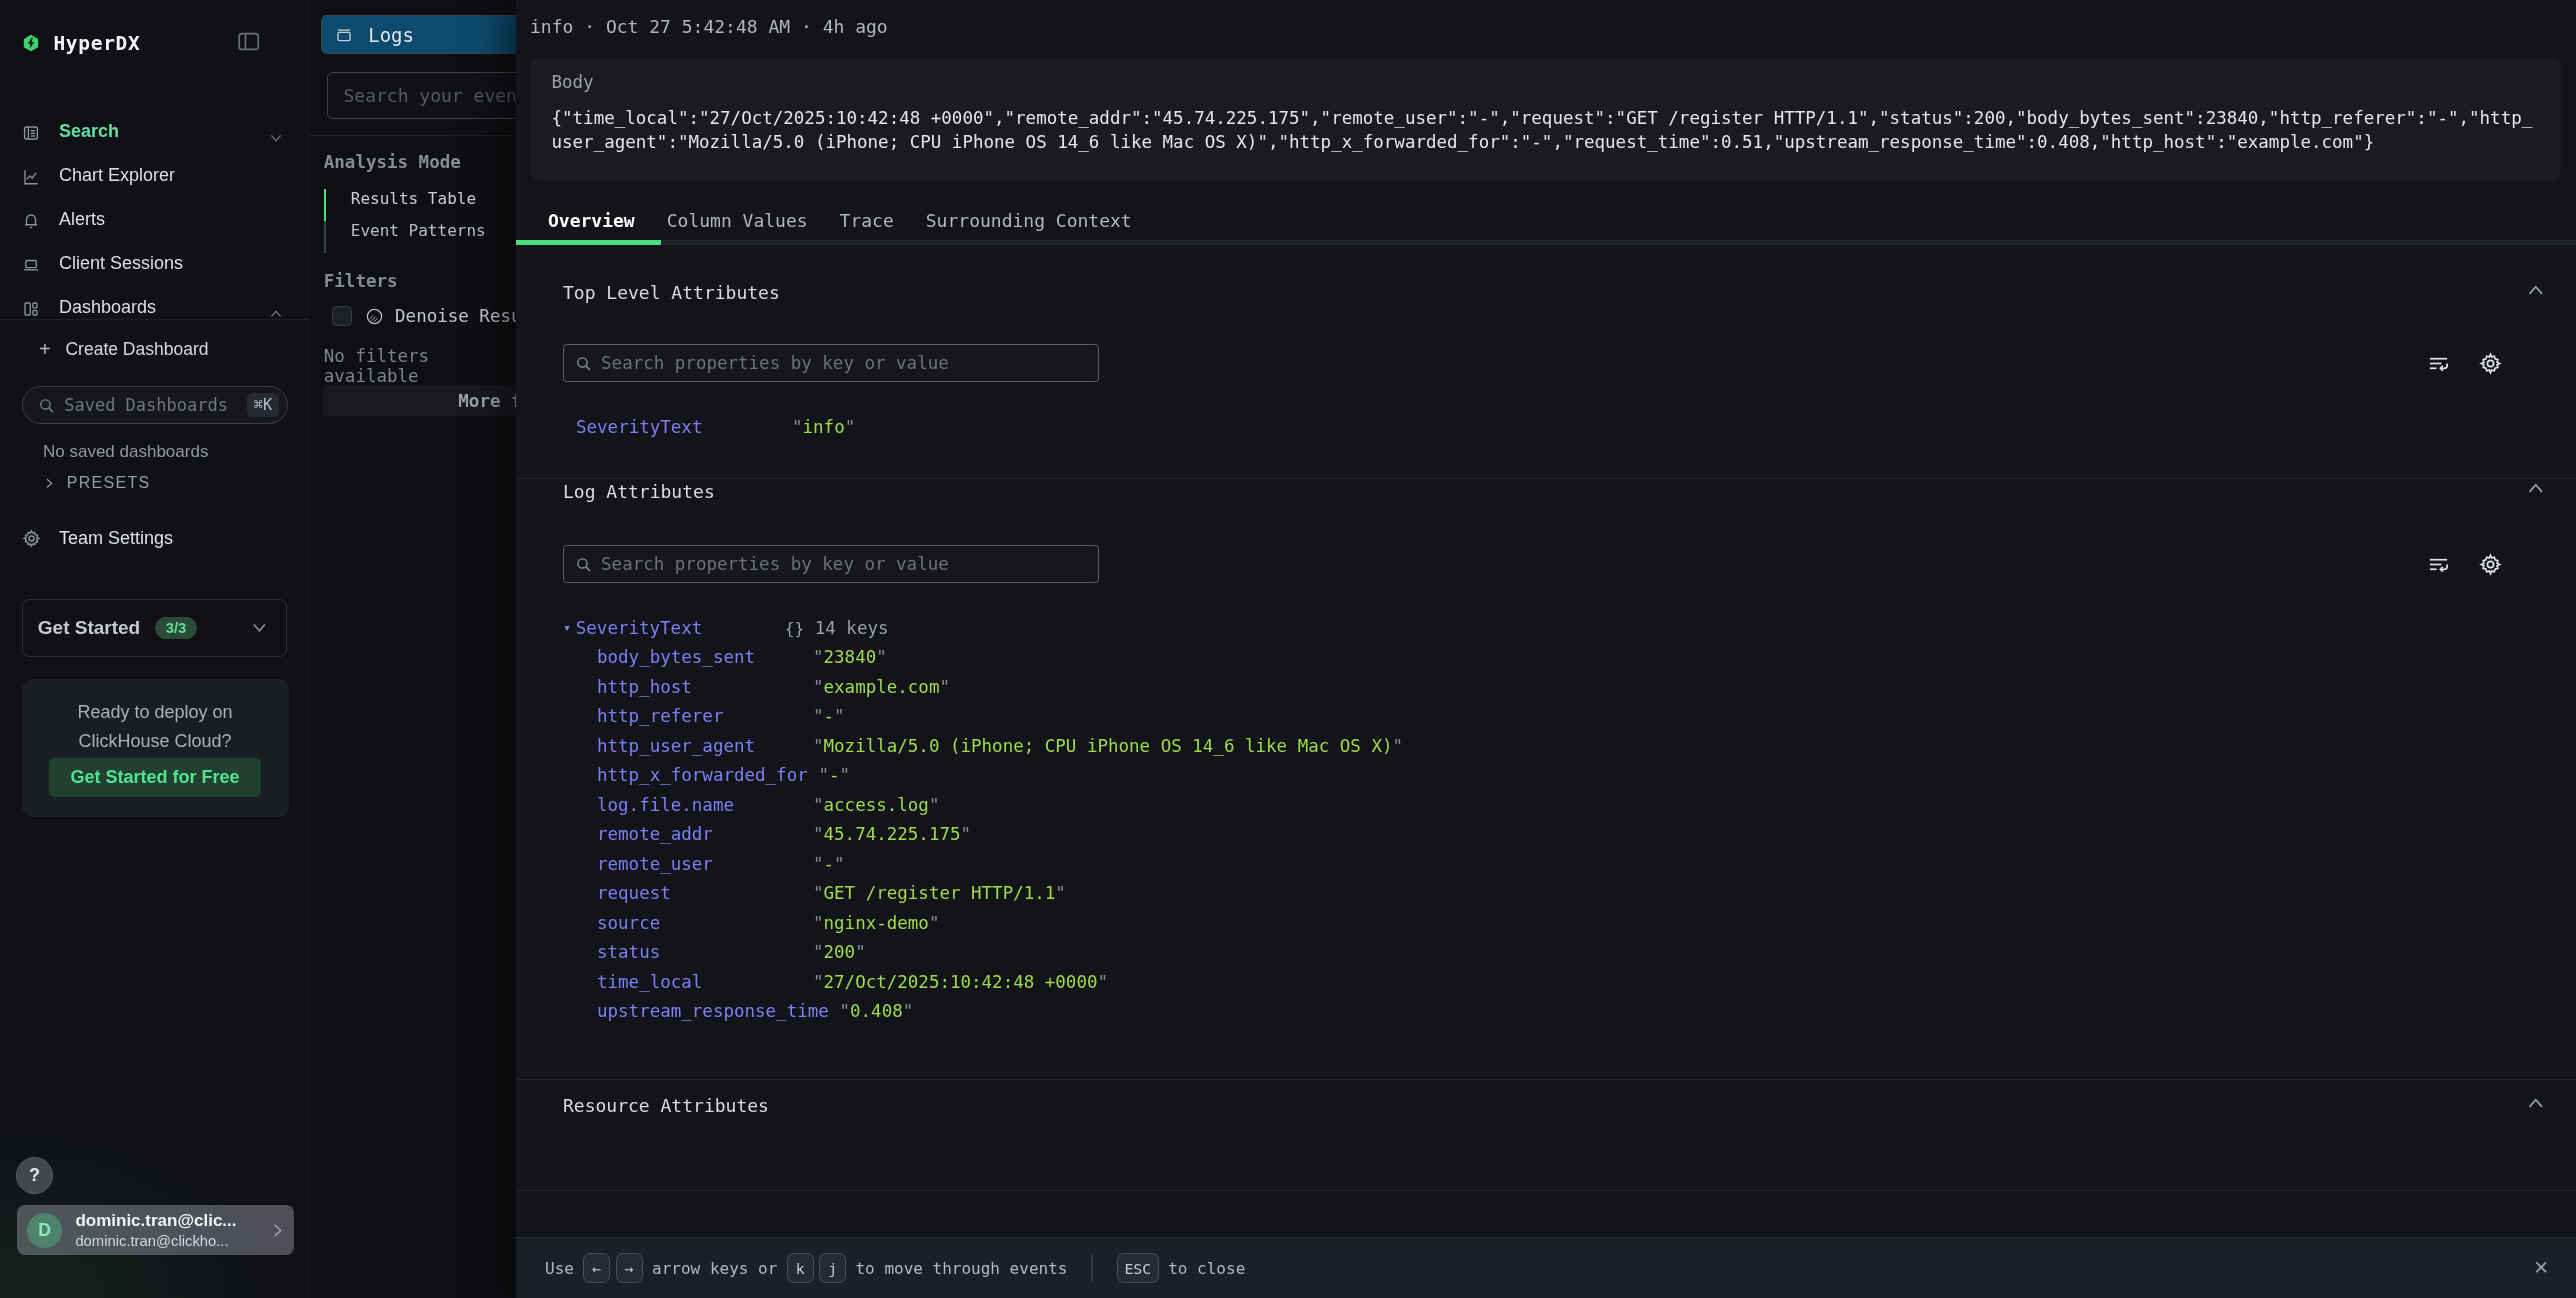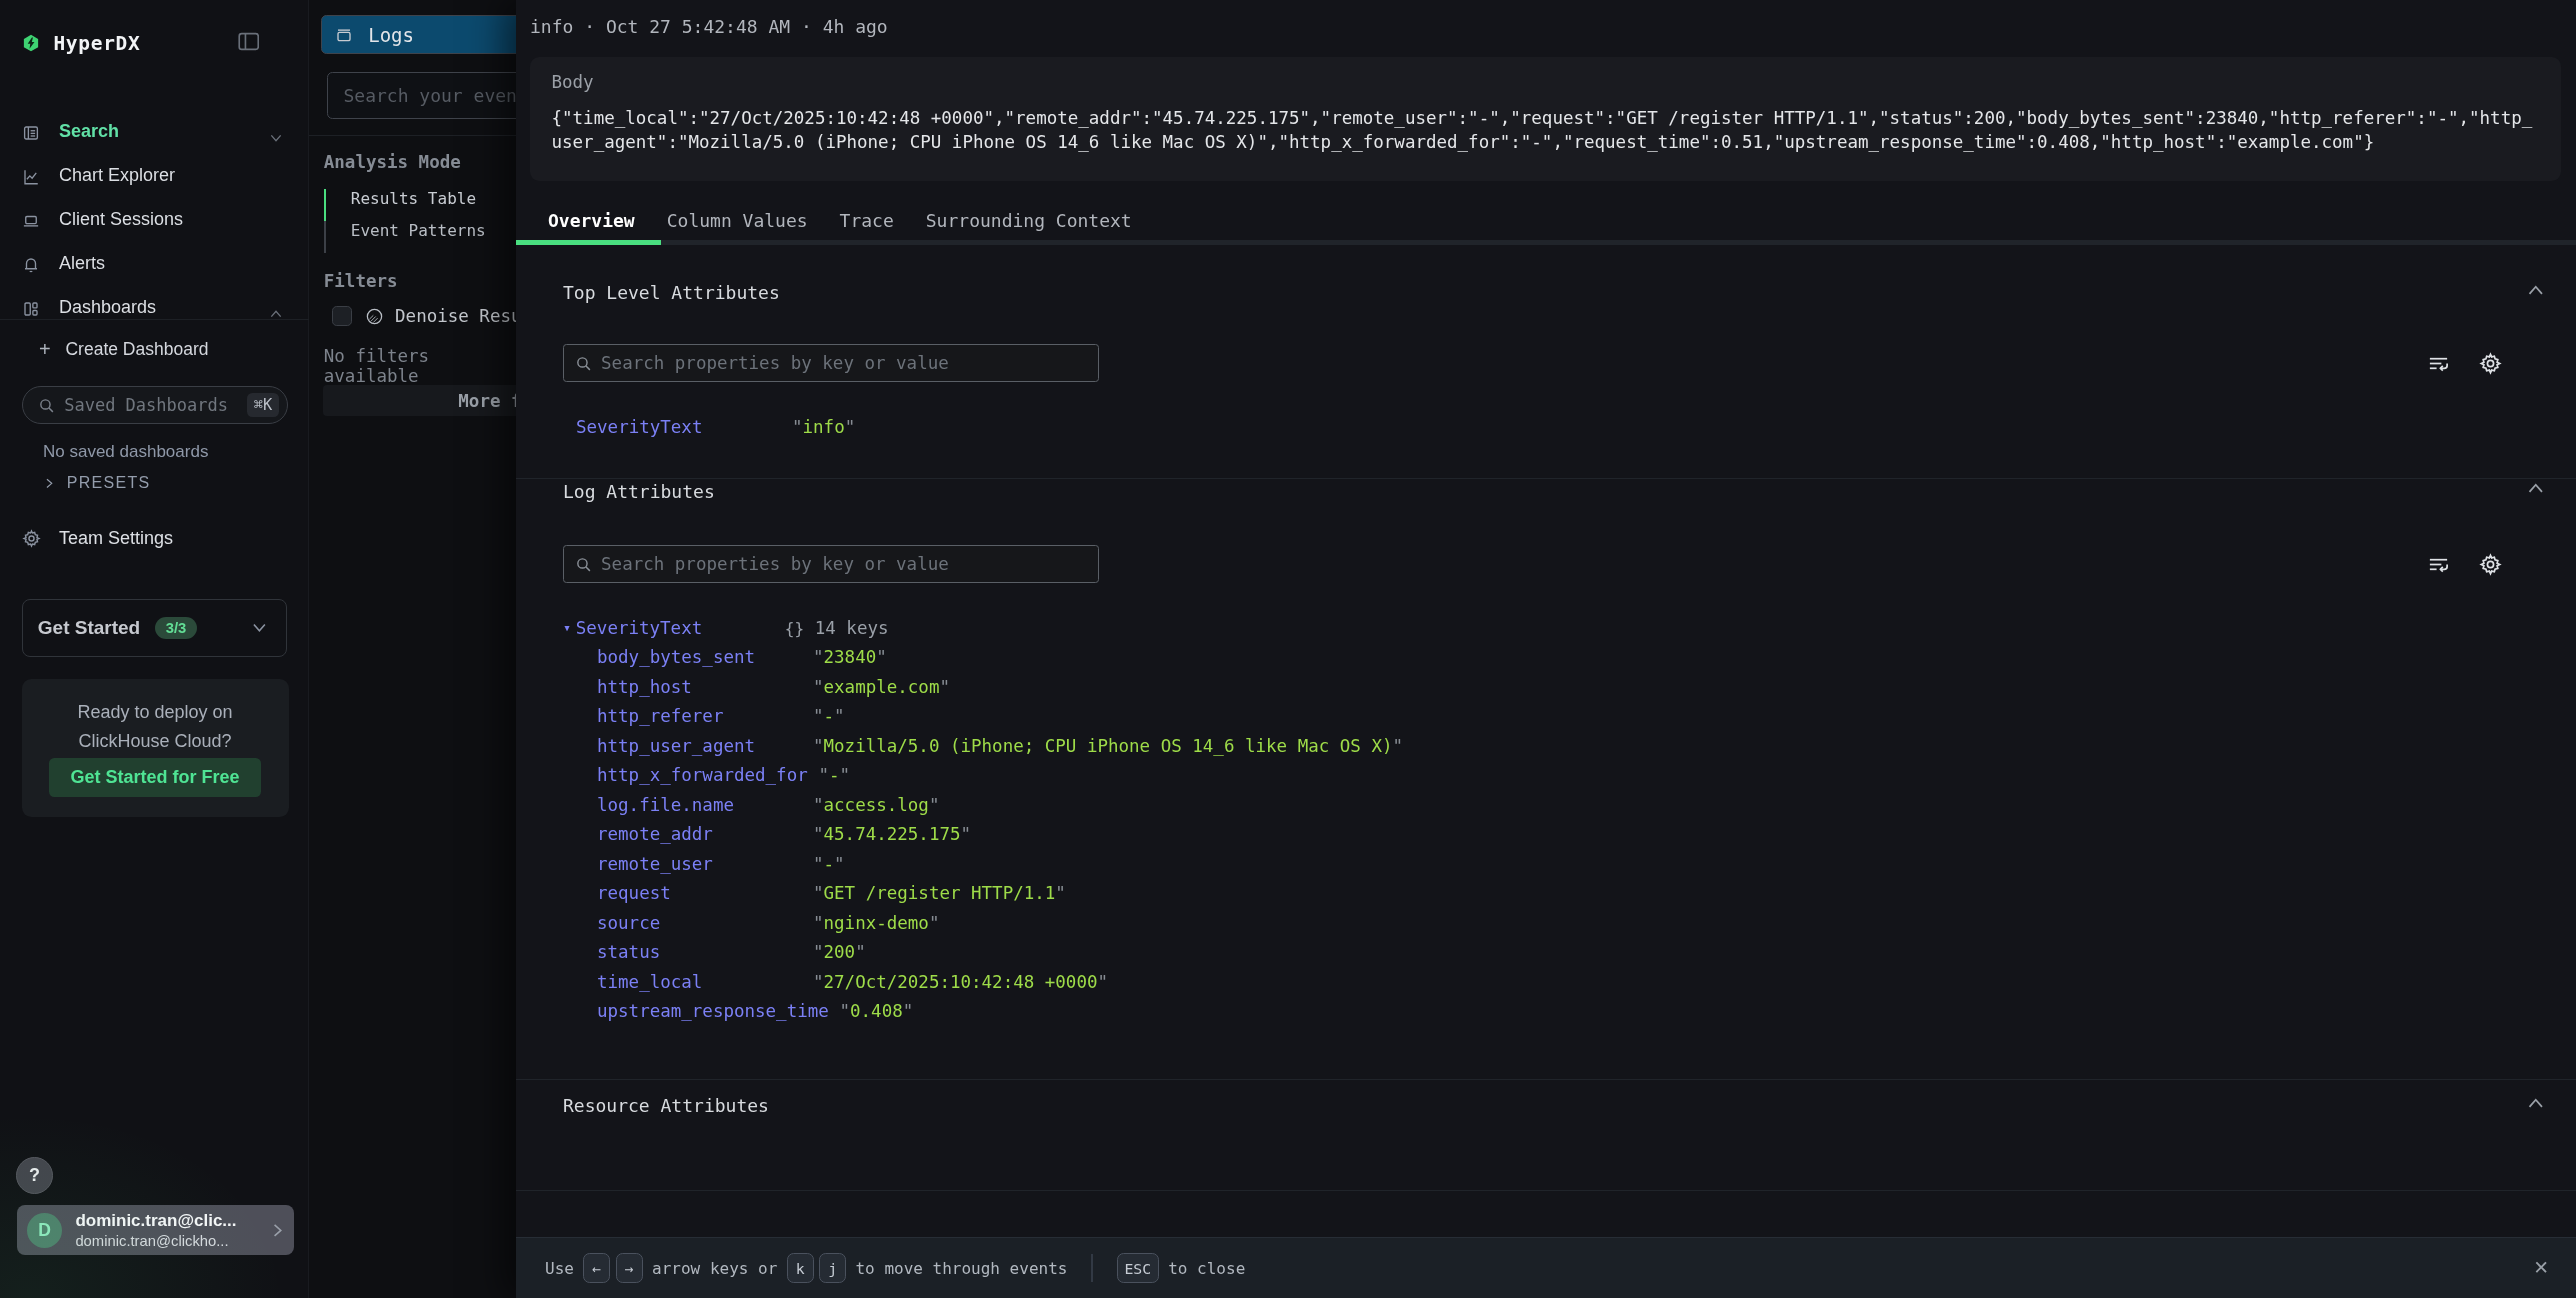--- a/index.html
+++ b/index.html
@@ -178,31 +178,31 @@
       </div>
       <div class="nav-item">
         <svg viewBox="0 0 24 24" fill="none" stroke="currentColor" stroke-width="1.8">
           <polyline points="4,3 4,21 21,21"></polyline>
             <polyline points="6.5,15 10.5,10.5 13.5,13.5 19,6.5"></polyline>
         </svg>
         <span class="lbl">Chart Explorer</span>
       </div>
       <div class="nav-item">
         <svg viewBox="0 0 24 24" fill="none" stroke="currentColor" stroke-width="1.8">
+          <path d="M6 17 v-7 a6 6 0 0 1 12 0 v7 M4 17 h16"></path>
+            <path d="M10.5 20 a1.8 1.8 0 0 0 3 0" fill="currentColor"></path>
+        </svg>
+        <span class="lbl">Alerts</span>
+      </div>
+      <div class="nav-item">
+        <svg viewBox="0 0 24 24" fill="none" stroke="currentColor" stroke-width="1.8">
           <rect x="5" y="6" width="14" height="9.5" rx="1.5"></rect>
             <line x1="2.5" y1="18.5" x2="21.5" y2="18.5"></line>
         </svg>
         <span class="lbl">Client Sessions</span>
-      </div>
-      <div class="nav-item">
-        <svg viewBox="0 0 24 24" fill="none" stroke="currentColor" stroke-width="1.8">
-          <path d="M6 17 v-7 a6 6 0 0 1 12 0 v7 M4 17 h16"></path>
-            <path d="M10.5 20 a1.8 1.8 0 0 0 3 0" fill="currentColor"></path>
-        </svg>
-        <span class="lbl">Alerts</span>
       </div>
       <div class="nav-item">
         <svg viewBox="0 0 24 24" fill="none" stroke="currentColor" stroke-width="1.8">
           <rect x="4" y="4" width="7" height="16" rx="1.5"></rect>
             <rect x="14.5" y="4" width="5.5" height="6.5" rx="1.2"></rect>
             <rect x="14.5" y="14" width="5.5" height="6" rx="1.2"></rect>
         </svg>
         <span class="lbl">Dashboards</span>
         <svg class="chev" viewBox="0 0 18 12" fill="none" stroke="currentColor" stroke-width="2">
             <polyline points="2,10 9,2 16,10"></polyline>

